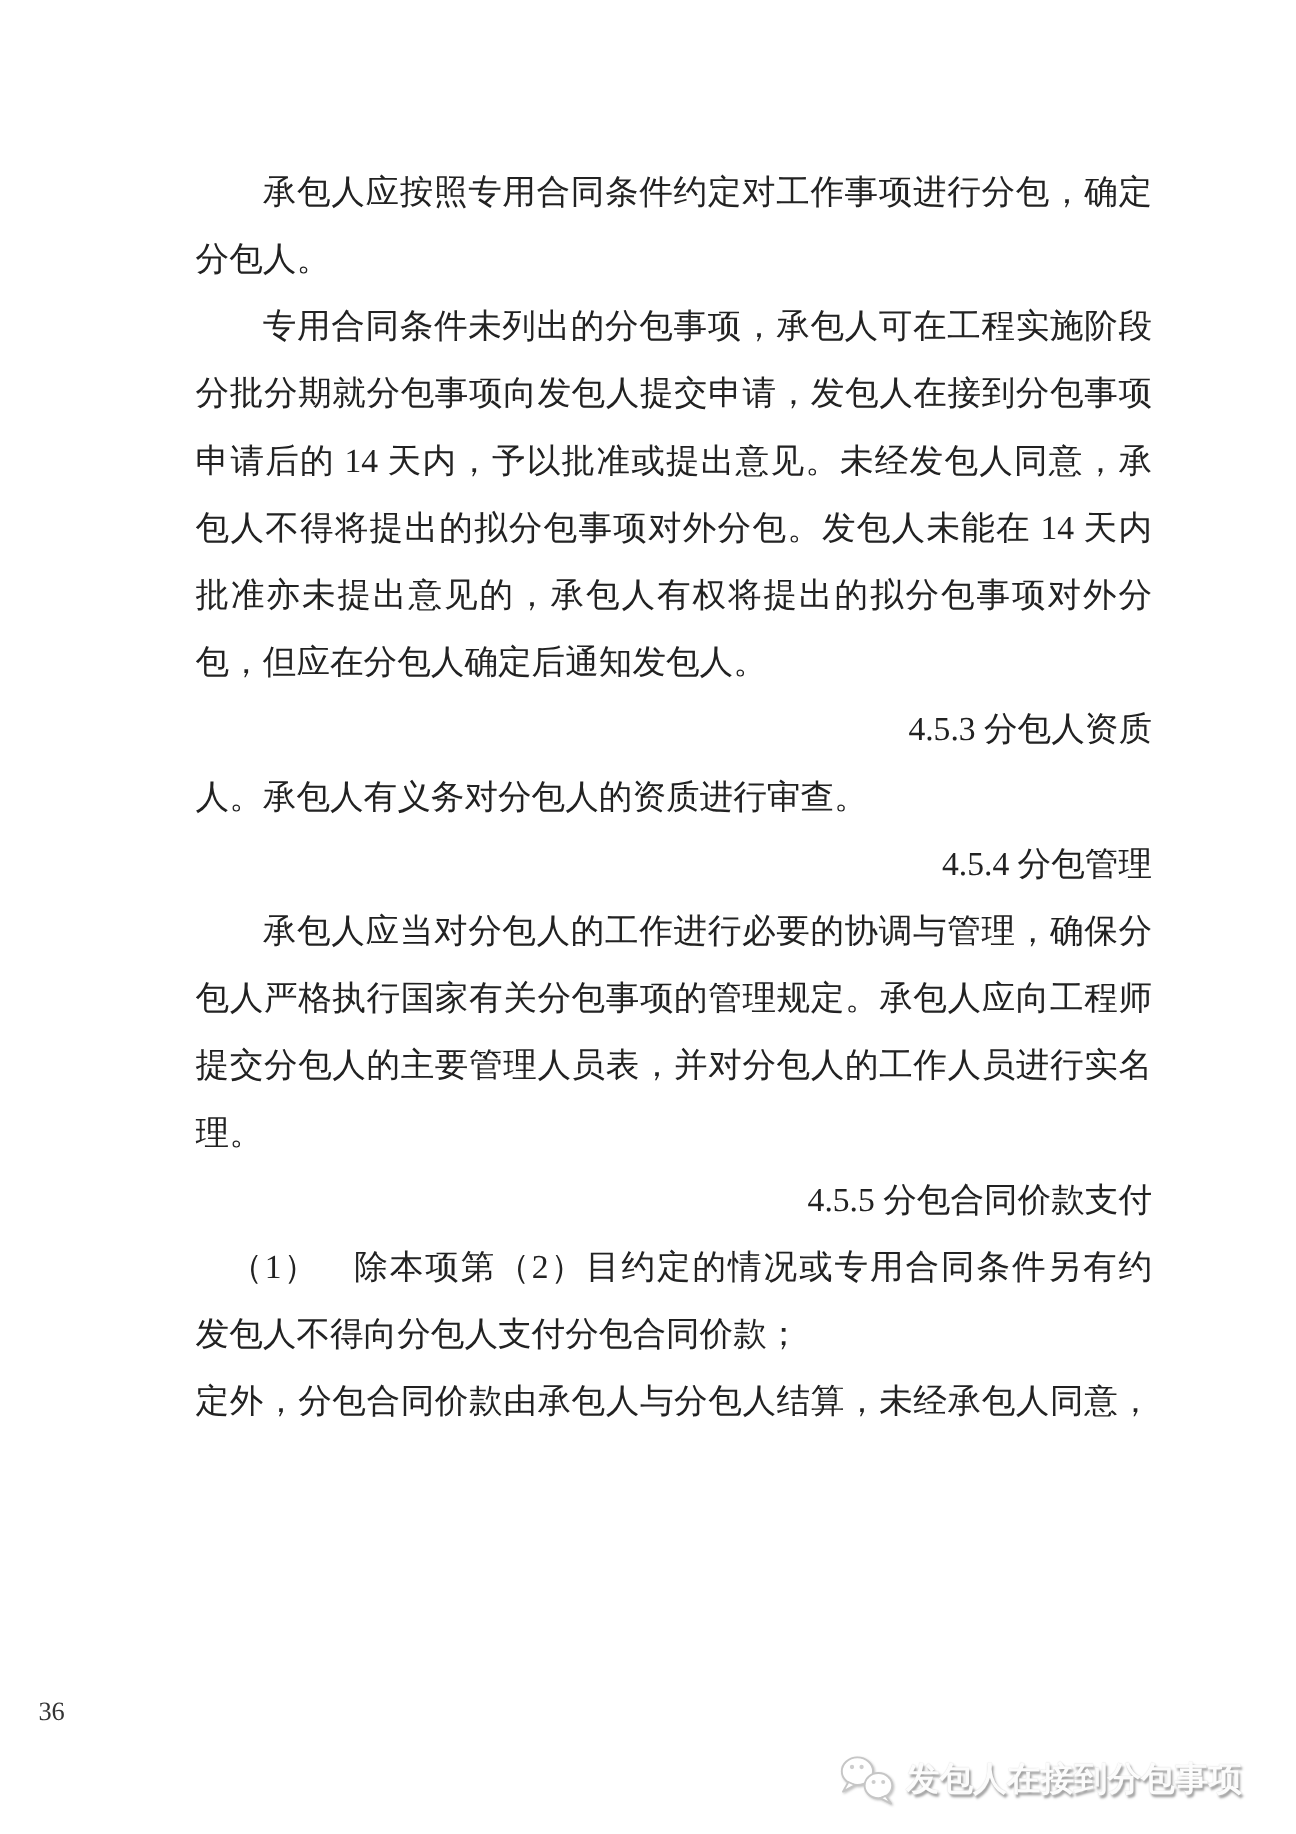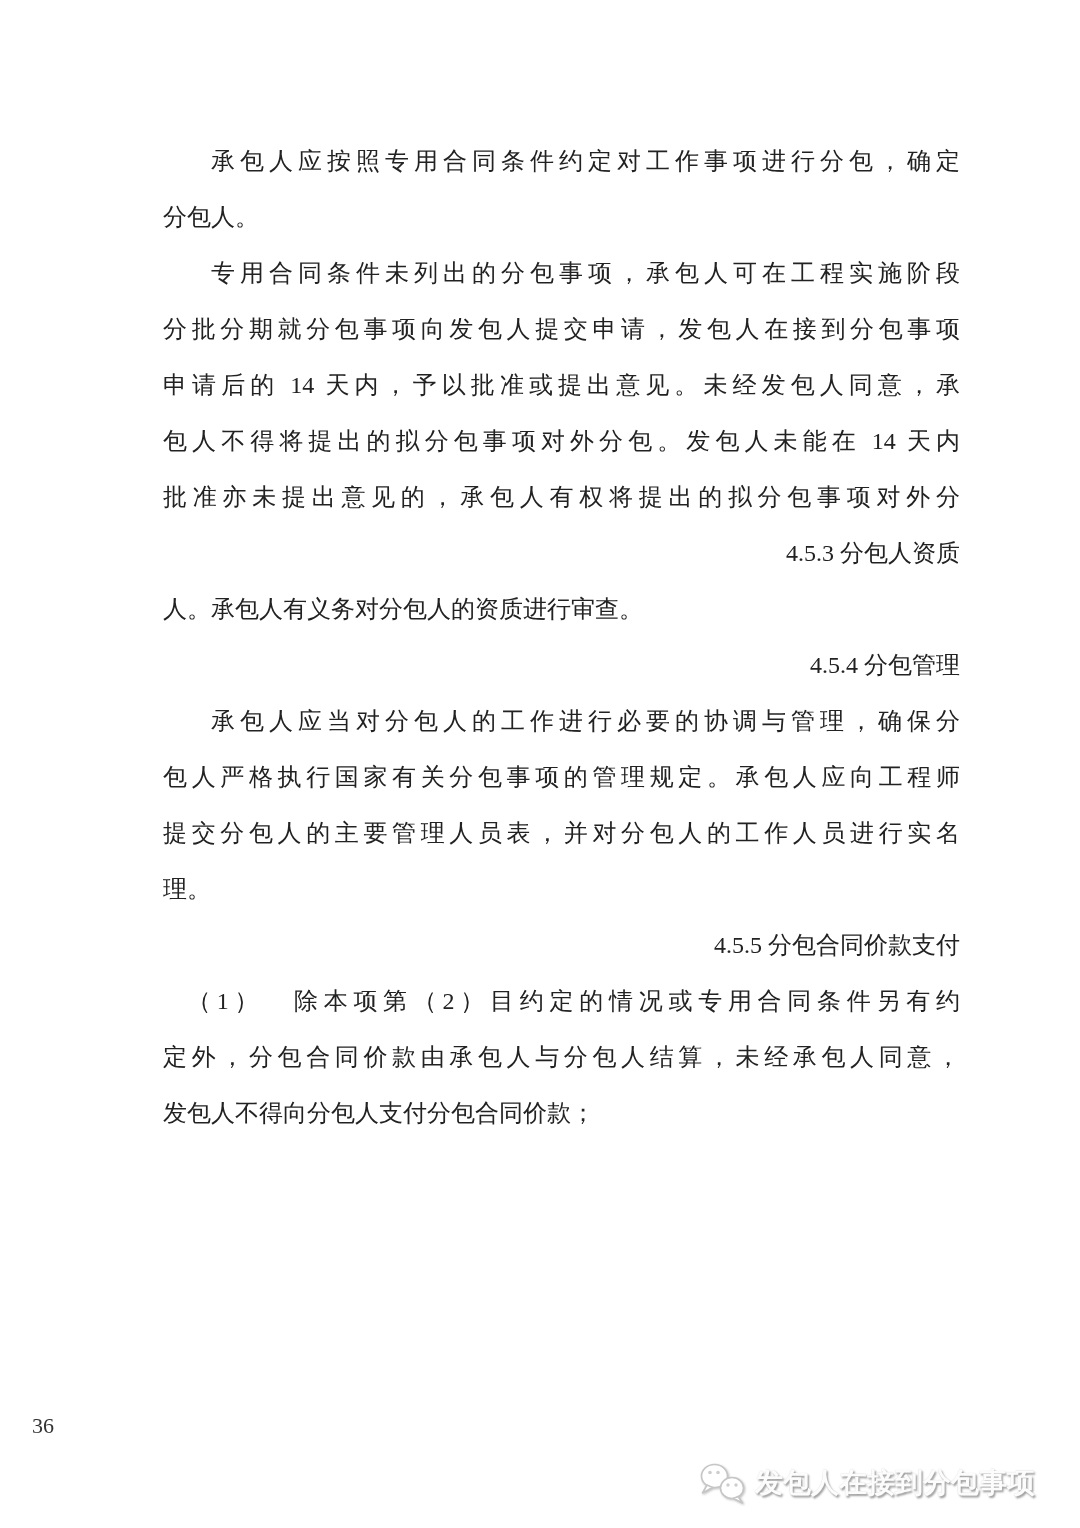--- a/index.html
+++ b/index.html
@@ -17,21 +17,21 @@
     position: absolute;
     inset: 0;
     background: #ffffff;
     overflow: hidden;
   }
   .doc-body {
     position: absolute;
     left: 163px;
     top: 133px;
     width: 797px;
-    font-size: 24px;
+    font-size: 28px;
     line-height: 56px;
     color: #222222;
     letter-spacing: 0;
   }
   .line {
     height: 56px;
     overflow: hidden;
     text-align: left;
   }
   .line.justify {
@@ -83,31 +83,32 @@
 <div class="page">
 
   <div class="doc-body" id="doc-body">
       <div class="line justify" style="text-indent: 2em;">承包人应按照专用合同条件约定对工作事项进行分包，确定</div>
       <div class="line">分包人。</div>
       <div class="line justify" style="text-indent: 2em;">专用合同条件未列出的分包事项，承包人可在工程实施阶段</div>
       <div class="line justify">分批分期就分包事项向发包人提交申请，发包人在接到分包事项</div>
       <div class="line justify">申请后的 14 天内，予以批准或提出意见。未经发包人同意，承</div>
       <div class="line justify">包人不得将提出的拟分包事项对外分包。发包人未能在 14 天内</div>
       <div class="line justify">批准亦未提出意见的，承包人有权将提出的拟分包事项对外分</div>
+      <div class="line">包，但应在分包人确定后通知发包人。</div>
       <div class="line heading">4.5.3 分包人资质</div>
       <div class="line">人。承包人有义务对分包人的资质进行审查。</div>
       <div class="line heading">4.5.4 分包管理</div>
       <div class="line justify" style="text-indent: 2em;">承包人应当对分包人的工作进行必要的协调与管理，确保分</div>
       <div class="line justify">包人严格执行国家有关分包事项的管理规定。承包人应向工程师</div>
       <div class="line justify">提交分包人的主要管理人员表，并对分包人的工作人员进行实名</div>
       <div class="line">理。</div>
       <div class="line heading">4.5.5 分包合同价款支付</div>
       <div class="line justify" style="text-indent: 1em;">（1）　除本项第（2）目约定的情况或专用合同条件另有约</div>
+      <div class="line">发包人不得向分包人支付分包合同价款；</div>
       <div class="line justify">定外，分包合同价款由承包人与分包人结算，未经承包人同意，</div>
-      <div class="line">发包人不得向分包人支付分包合同价款；</div>
     </div>
 
   <div class="page-number">36</div>
 
   <div class="footer">
     <span class="logo">
       <svg width="50" height="44" viewBox="0 0 50 44" xmlns="http://www.w3.org/2000/svg">
         <g fill="#ffffff" stroke="#c6c6c6" stroke-width="1.6">
           <ellipse cx="16.5" cy="15" rx="13" ry="11.5"></ellipse>
           <path d="M9 24 L4.5 32 L14.5 26.5 Z" stroke-linejoin="round"></path>

